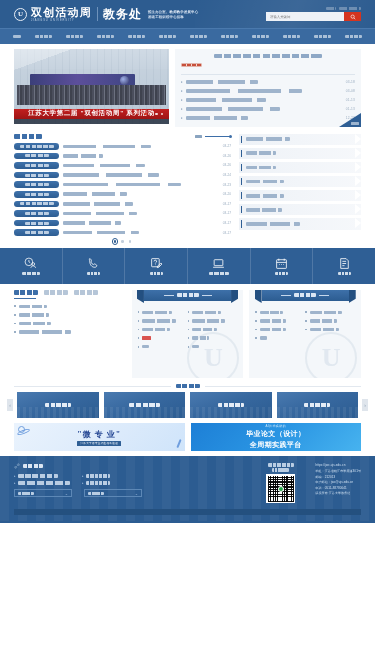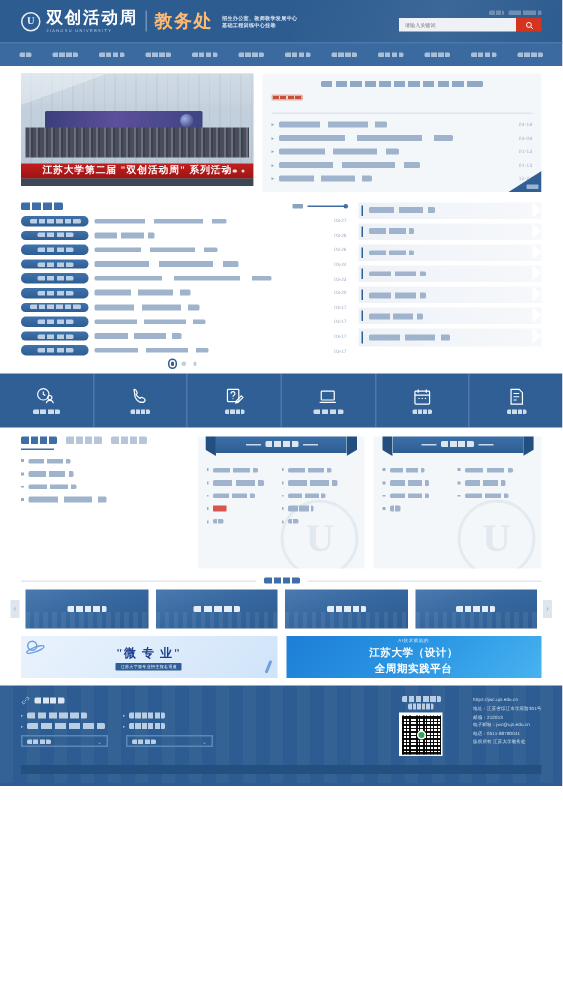--- a/index.html
+++ b/index.html
@@ -23,21 +23,21 @@
   .logo-mark {
     width:13px;height:13px;border-radius:50%;border:1.1px solid #e8eef6;
     display:flex;align-items:center;justify-content:center;margin-right:4px;flex:none;
   }
   .logo-mark span{ color:#eef3fa; font-size:7px; font-weight:bold; font-family:"Liberation Serif",serif;}
   .logo-cn{ color:#fff; font-size:11px; font-weight:bold; letter-spacing:1.2px;
     font-family:"Liberation Serif","DejaVu Serif",serif; line-height:1;}
   .logo-en{ color:#c3d4e8; font-size:2.6px; letter-spacing:.9px; margin-top:1px;}
   .logo-txt{ display:flex;flex-direction:column;justify-content:center;}
   .logo-div{ width:1px;height:14px;background:#6e92bb; margin:0 5px;}
-  .logo-dept{ color:#fdba74;font-size:12px;font-weight:bold;letter-spacing:1px;
+  .logo-dept{ color:#ffffff;font-size:12px;font-weight:bold;letter-spacing:1px;
     font-family:"Liberation Serif","DejaVu Serif",serif;}
   .hdr-sub{ margin-left:6px; display:flex; flex-direction:column; gap:1px;}
   .hdr-sub div{ color:#dbe6f3; font-size:3.4px; letter-spacing:.2px; font-weight:bold;}
   .hdr-right{ margin-left:auto; display:flex; flex-direction:column; align-items:flex-end; gap:2px;}
   .hdr-links{ display:flex; gap:3px; align-items:center;}
   .blurtxt{
     display:inline-block; border-radius:1px;
     background:linear-gradient(90deg,#9fb4cc 0 38%,transparent 38% 45%,#9fb4cc 45% 82%,transparent 82% 89%,#9fb4cc 89% 100%);
     color:transparent; user-select:none;
   }
@@ -701,21 +701,21 @@
 
   <div class="ads">
     <div class="ad ad2">
       <span class="planet"></span>
       <span class="pen"></span>
       <div class="t">"微 专 业"</div>
       <div class="s">江苏大学微专业招生报名通道</div>
     </div>
     <div class="ad ad3">
       <div class="cap">AI技术赋能的</div>
-      <div class="t">江苏大学（设计）</div>
+      <div class="t">毕业论文（设计）</div>
       <div class="t">全周期实践平台</div>
     </div>
   </div>
 
   <div class="footer">
     <div class="foot-inner">
       <div class="fcol">
         <div class="fhead">
           <svg viewBox="0 0 24 24" fill="none" stroke="#cfe0f1" stroke-width="2">
             <path d="M9.5 14.5l5-5"></path>

